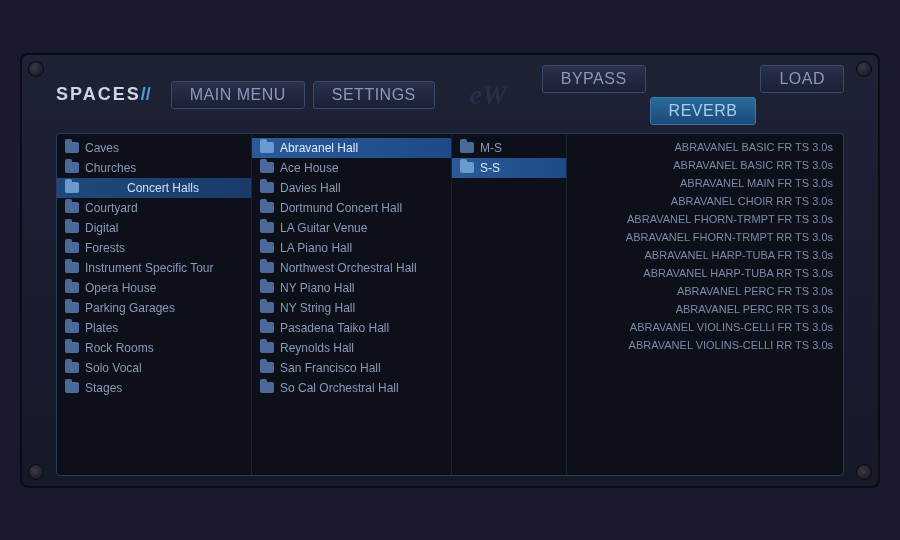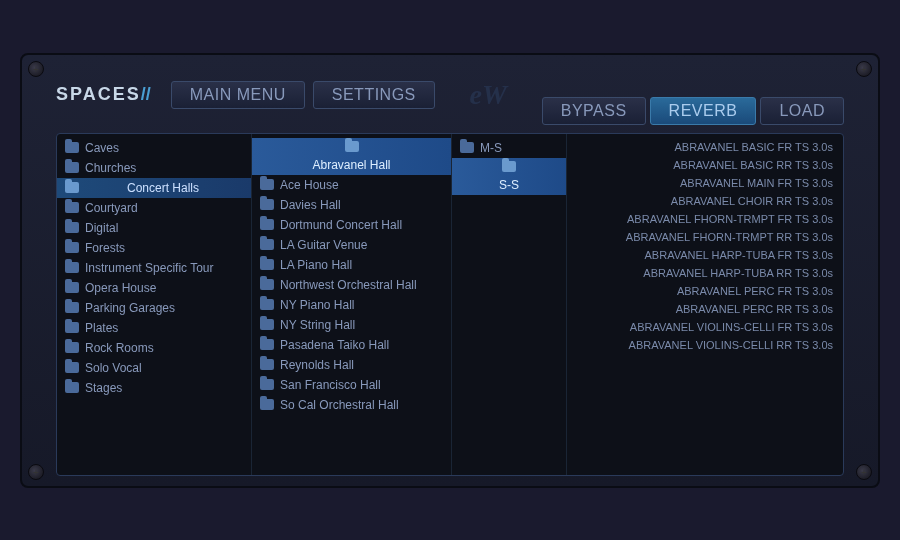--- a/index.html
+++ b/index.html
@@ -89,21 +89,21 @@
       font-size: 28px;
       font-style: italic;
       font-weight: bold;
       opacity: 0.6;
       font-family: Georgia, serif;
     }
 
     .header-right {
       display: flex;
       gap: 4px;
-      align-items: flex-end;
+      align-items: flex-start;
     }
 
     .btn-active {
       background: linear-gradient(180deg, #2a6a9a 0%, #1a4a7a 100%);
       border: 1px solid #3a7aaa;
       color: #aaccee;
       margin-top: 32px;
     }
 
     
@@ -154,21 +154,20 @@
       white-space: nowrap;
     }
     .list-item.selected {
       background: linear-gradient(90deg, #1e4a7a, #1a3a6a);
       color: #cce0ff;
       gap: 48px;
     }
     .list-item.selected-blue {
       background: linear-gradient(90deg, #2a5a9a, #1e4a88);
       color: #ddeeff;
-      flex-direction: column;
     }
 
     
     .folder-icon {
       width: 14px;
       height: 11px;
       background: #4a6a9a;
       border-radius: 0 2px 2px 2px;
       position: relative;
       flex-shrink: 0;

